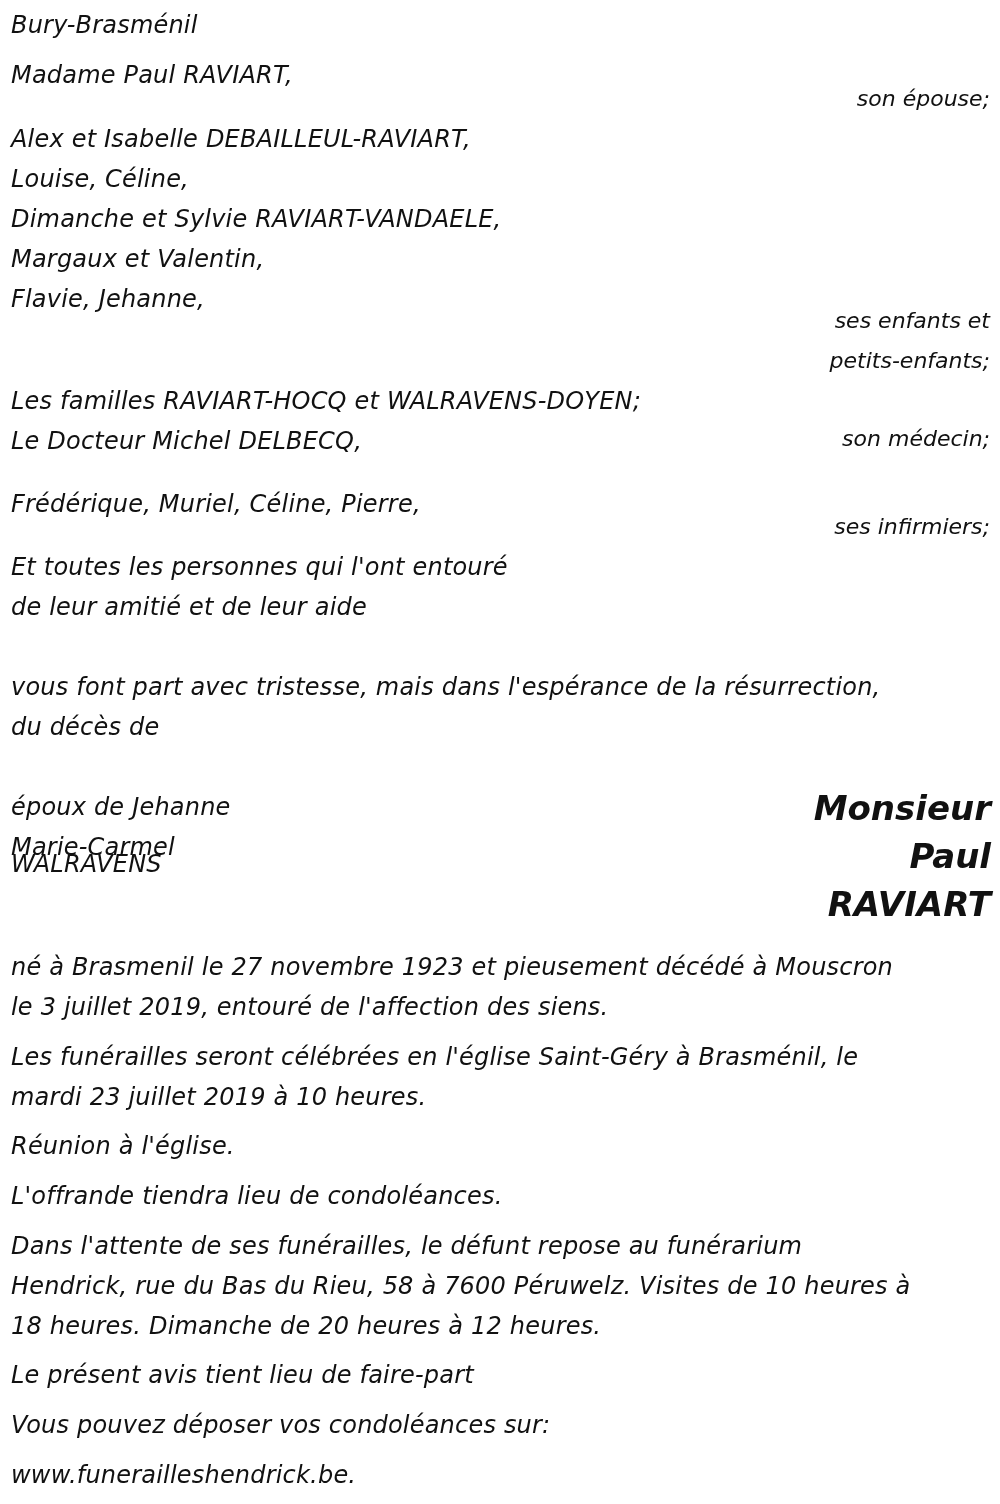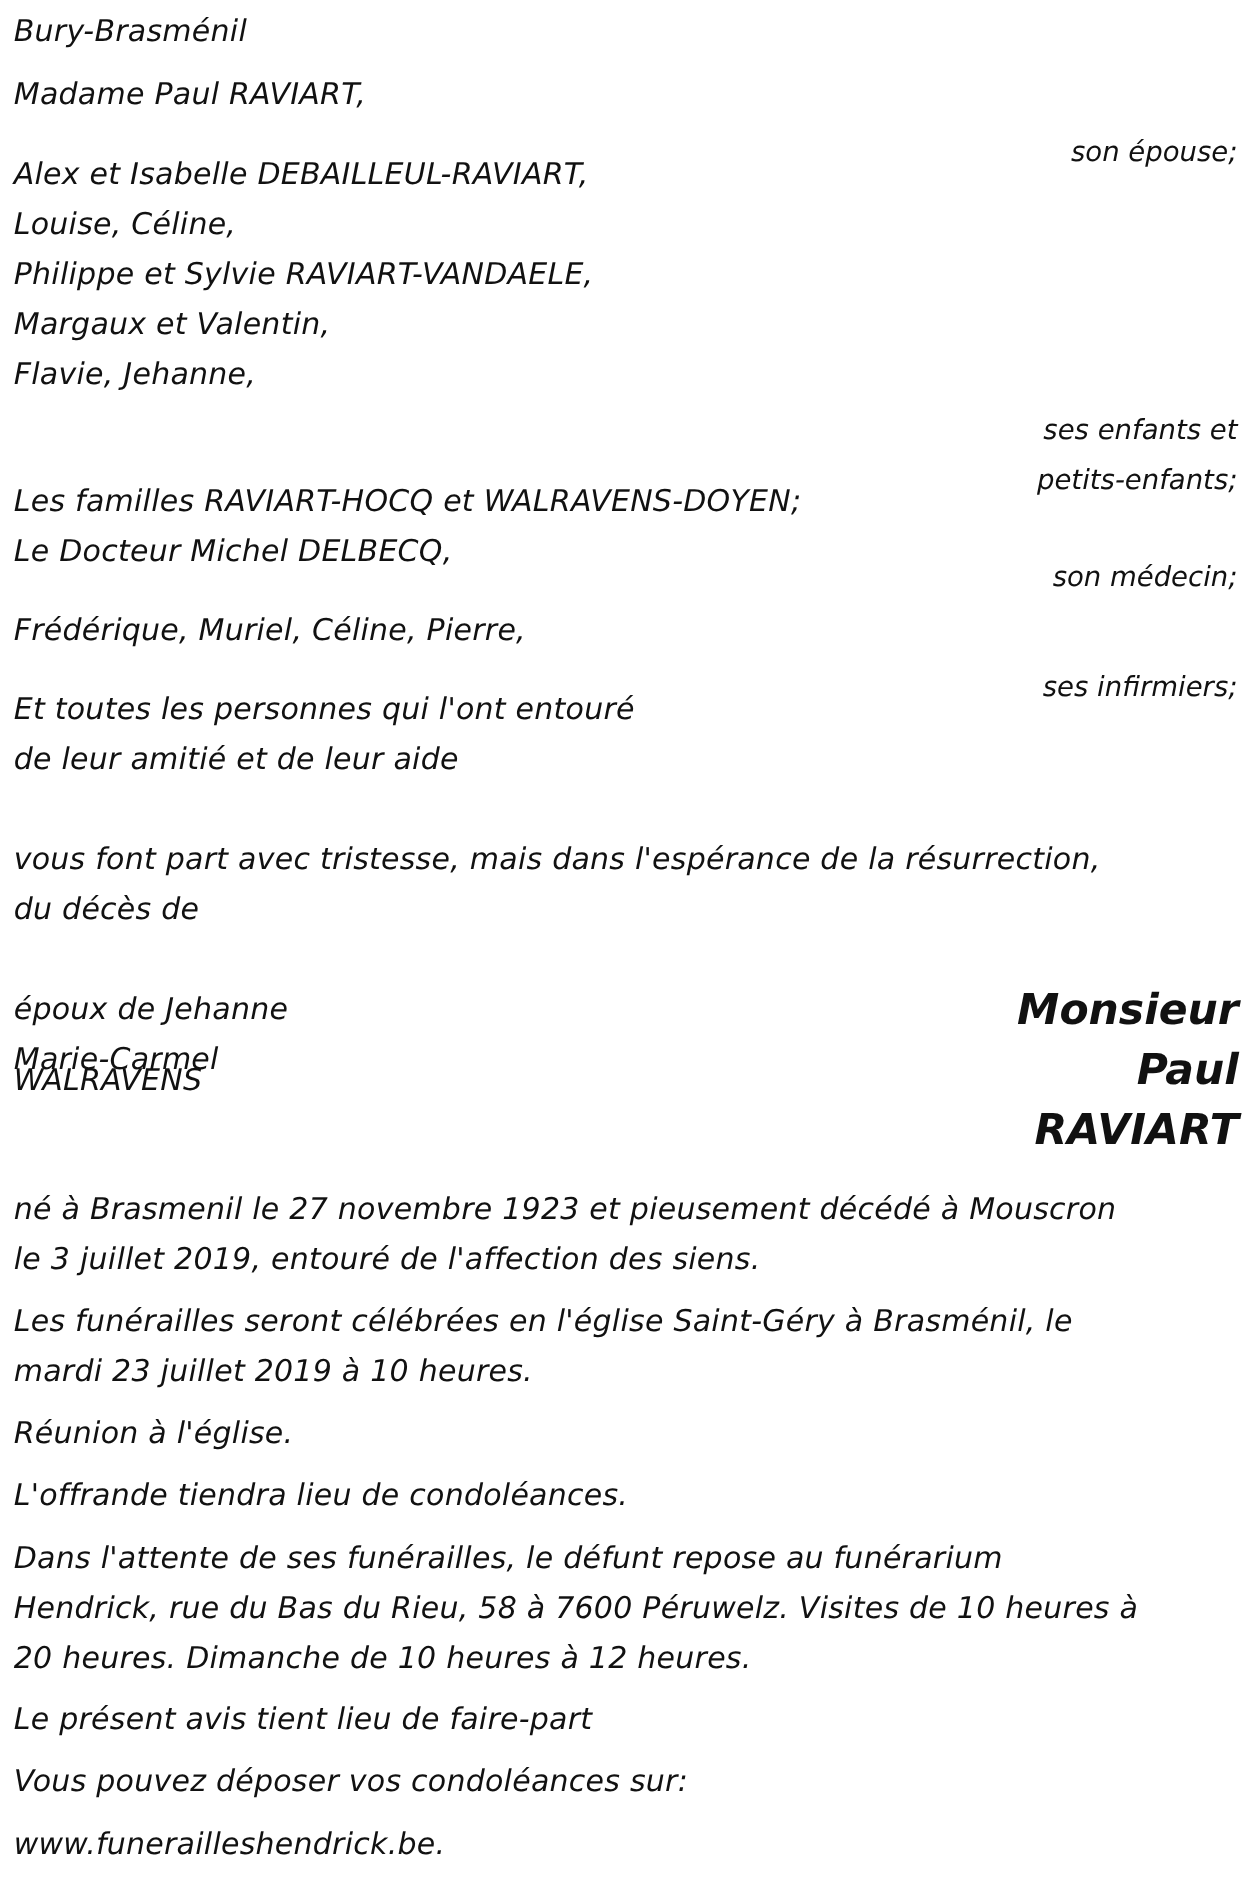--- a/index.html
+++ b/index.html
@@ -25,21 +25,20 @@
       font-style: italic;
     }
     .role {
       position: absolute;
       right: 10px;
       font-size: 22px;
       line-height: 30px;
       font-style: italic;
       text-align: right;
       white-space: nowrap;
-      margin-top: 24px;
     }
     .name-big {
       position: absolute;
       right: 9px;
       font-size: 34px;
       line-height: 48px;
       font-weight: bold;
       font-style: italic;
       text-align: right;
       white-space: nowrap;
@@ -50,21 +49,21 @@
 
 <div>
 
   <div class="line" style="top:10px">Bury-Brasménil</div>
 
   <div class="line" style="top:60px">Madame Paul RAVIART,</div>
   <div class="role" style="top:84px">son épouse;</div>
 
   <div class="line" style="top:124px">Alex et Isabelle DEBAILLEUL-RAVIART,</div>
   <div class="line" style="top:164px">Louise, Céline,</div>
-  <div class="line" style="top:204px">Philippe et Sylvie RAVIART-VANDAELE,</div>
+  <div class="line" style="top:204px">Dimanche et Sylvie RAVIART-VANDAELE,</div>
   <div class="line" style="top:244px">Margaux et Valentin,</div>
   <div class="line" style="top:284px">Flavie, Jehanne,</div>
   <div class="role" style="top:306px">ses enfants et</div>
   <div class="role" style="top:346px">petits-enfants;</div>
 
   <div class="line" style="top:386px">Les familles RAVIART-HOCQ et WALRAVENS-DOYEN;</div>
 
   <div class="line" style="top:426px">Le Docteur Michel DELBECQ,</div>
   <div class="role" style="top:424px">son médecin;</div>
 
@@ -90,21 +89,21 @@
 
   <div class="line" style="top:1042px">Les funérailles seront célébrées en l'église Saint-Géry à Brasménil, le</div>
   <div class="line" style="top:1082px">mardi 23 juillet 2019 à 10 heures.</div>
 
   <div class="line" style="top:1131px">Réunion à l'église.</div>
 
   <div class="line" style="top:1181px">L'offrande tiendra lieu de condoléances.</div>
 
   <div class="line" style="top:1231px">Dans l'attente de ses funérailles, le défunt repose au funérarium</div>
   <div class="line" style="top:1271px">Hendrick, rue du Bas du Rieu, 58 à 7600 Péruwelz. Visites de 10 heures à</div>
-  <div class="line" style="top:1311px">20 heures. Dimanche de 10 heures à 12 heures.</div>
+  <div class="line" style="top:1311px">18 heures. Dimanche de 20 heures à 12 heures.</div>
 
   <div class="line" style="top:1360px">Le présent avis tient lieu de faire-part</div>
 
   <div class="line" style="top:1410px">Vous pouvez déposer vos condoléances sur:</div>
 
   <div class="line" style="top:1460px">www.funerailleshendrick.be.</div>
 
 </div>
 
 </body></html>

